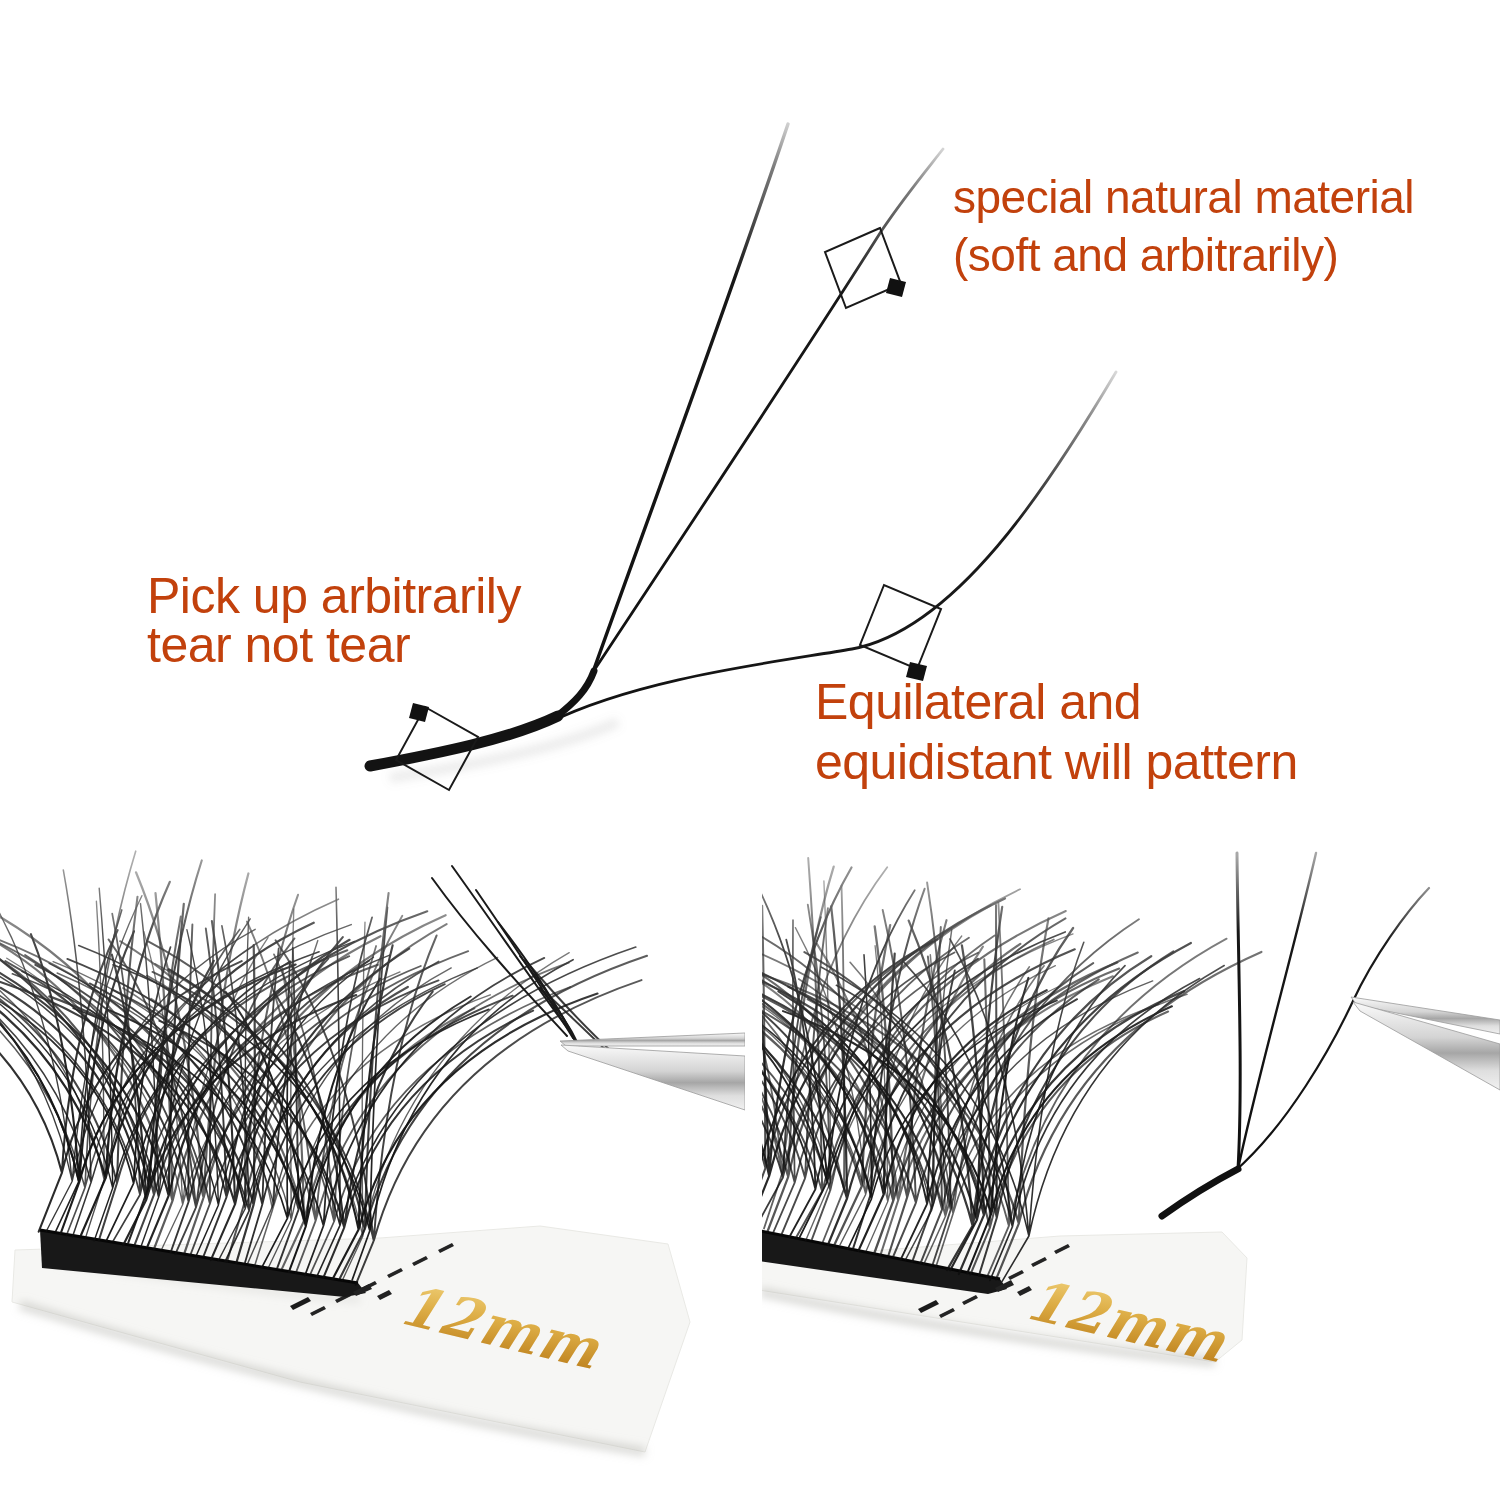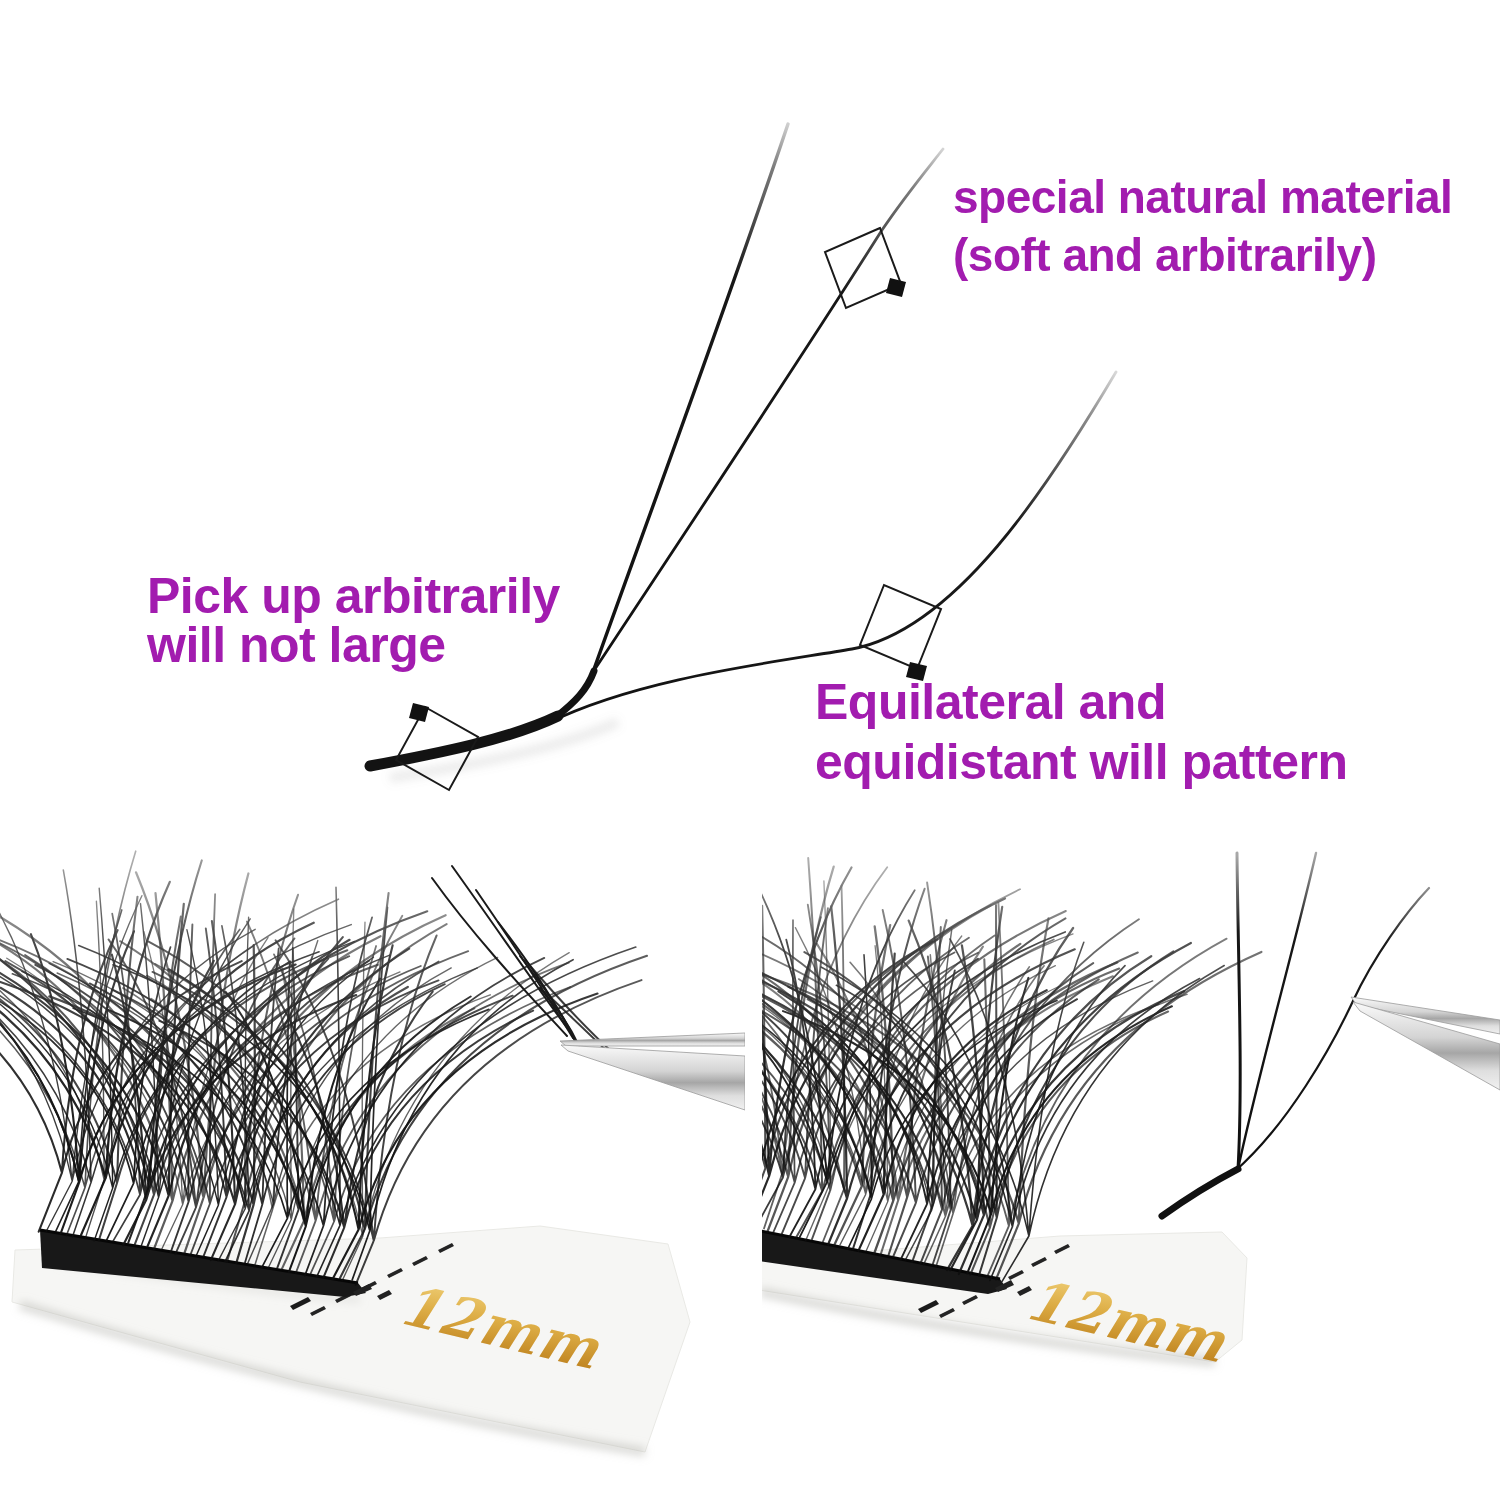--- a/index.html
+++ b/index.html
@@ -1,19 +1,19 @@
 <!DOCTYPE html>
 <html><head>
 <meta charset="utf-8">
 <style>
   html,body{margin:0;padding:0;background:#ffffff;}
   .stage{position:relative;width:1500px;height:1500px;background:#ffffff;overflow:hidden;
          font-family:"Liberation Sans",sans-serif;}
   .stage svg{position:absolute;left:0;top:0;}
-  .ann{position:absolute;color:#a21caf;font-weight:700;letter-spacing:-0.5px;white-space:nowrap;}
+  .ann{position:absolute;color:#c2410c;font-weight:400;letter-spacing:-0.5px;white-space:nowrap;}
   .ann-material{left:953px;top:168px;font-size:46px;line-height:58px;}
   .ann-pickup{left:147px;top:572px;font-size:50px;line-height:49px;}
   .ann-pattern{left:815px;top:672px;font-size:50px;line-height:60px;}
 </style>
 </head>
 <body>
 
 <div class="stage">
 
 <svg viewBox="0 0 1500 1500" width="1500" height="1500">
@@ -283,20 +283,20 @@
     </g>
   </g>
 </svg>
 
   <div class="ann ann-material">
     <div>special natural material</div>
     <div>(soft and arbitrarily)</div>
   </div>
   <div class="ann ann-pickup">
     <div>Pick up arbitrarily</div>
-    <div>will not large</div>
+    <div>tear not tear</div>
   </div>
   <div class="ann ann-pattern">
     <div>Equilateral and</div>
     <div>equidistant will pattern</div>
   </div>
 
 </div>
 
 </body></html>

